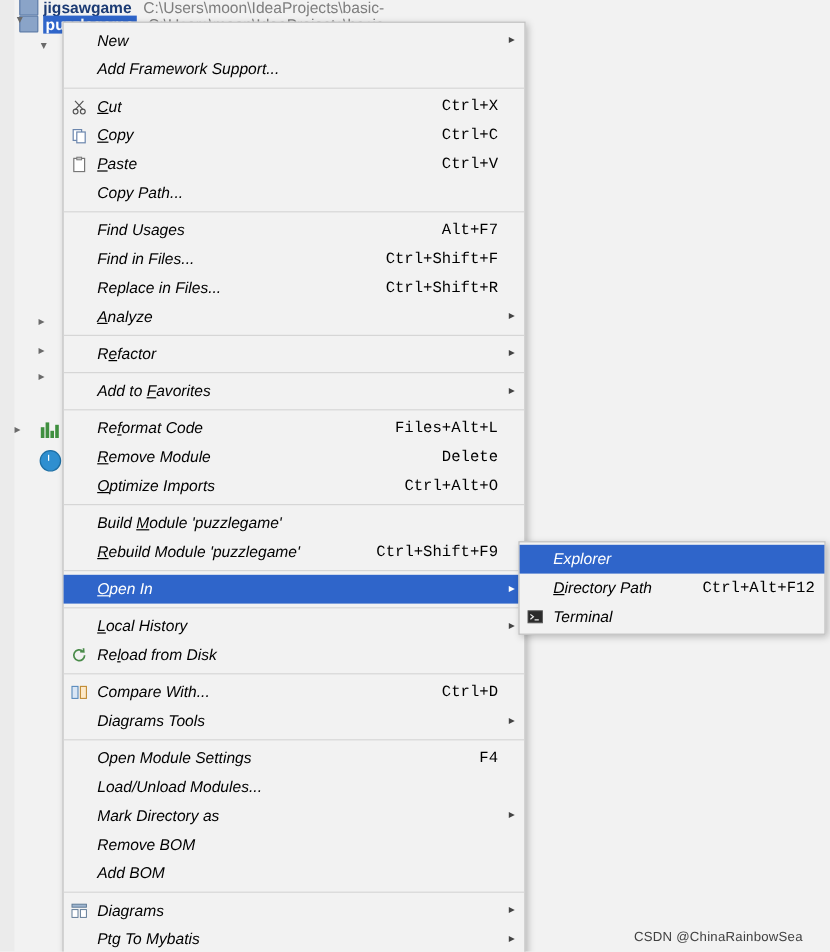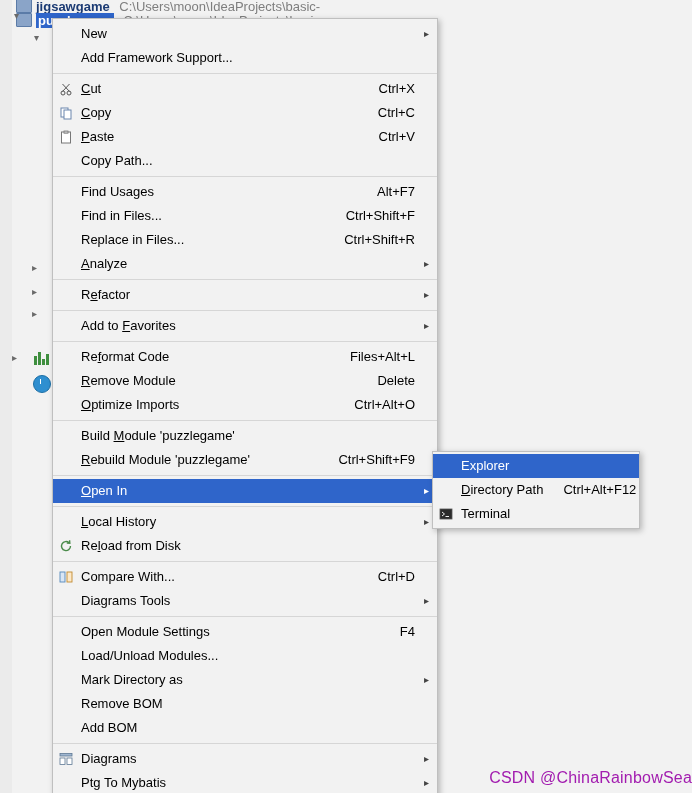--- a/index.html
+++ b/index.html
@@ -122,25 +122,27 @@
     height: 24px;
     display: flex;
     align-items: center;
     justify-content: center;
   }
   .mi .lbl {
     flex: 1;
     font-size: 13px;
     color: #000;
     padding-left: 2px;
+    font-style: italic;
   }
   .mi .acc {
     font-size: 13px;
     color: #000;
     padding-left: 20px;
+    font-family: Liberation Mono, monospace;
   }
   .mi .arr {
     width: 14px;
     min-width: 14px;
     text-align: right;
     color: #444;
     font-size: 10px;
   }
   .mi.sel {
     background: #2f65ca;
@@ -151,35 +153,35 @@
   .sep {
     height: 1px;
     background: #d6d6d6;
     margin: 3px 0 3px 0;
   }
   .u { text-decoration: underline; }
   
   .sub-menu {
     position: absolute;
     left: 432px; top: 451px;
-    width: 208px;
+    width: 256px;
     background: #f2f2f2;
     border: 1px solid #bfbfbf;
     box-shadow: 2px 2px 6px rgba(0,0,0,0.25);
     padding: 2px 0;
     box-sizing: border-box;
   }
   
   svg { display: block; }
   .watermark {
     position: absolute;
-    right: 0;
+    right: 23px;
     bottom: 6px;
-    color: #a21caf;
-    font-size: 16px;
+    color: #404040;
+    font-size: 11px;
     letter-spacing: 0.2px;
   }
   .scroll-col {
     position: absolute;
     left: 0; top: 0;
     width: 12px;
     height: 793px;
     background: #ebebeb;
   }
 </style>

